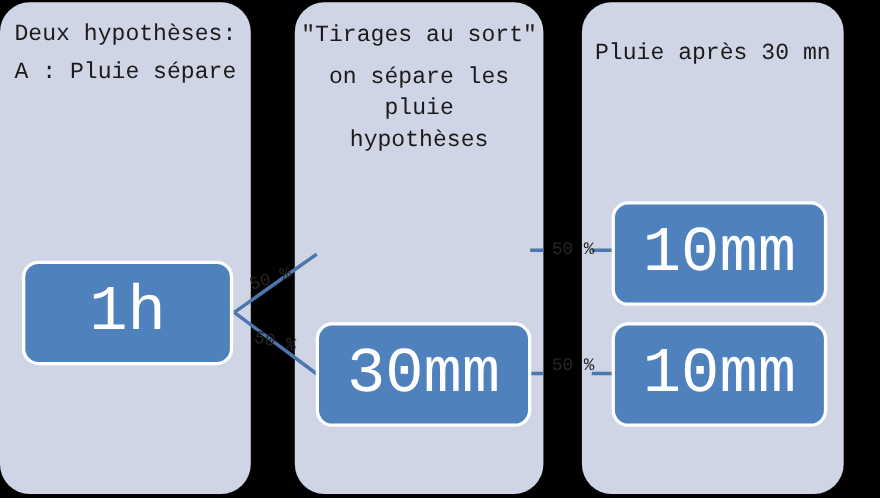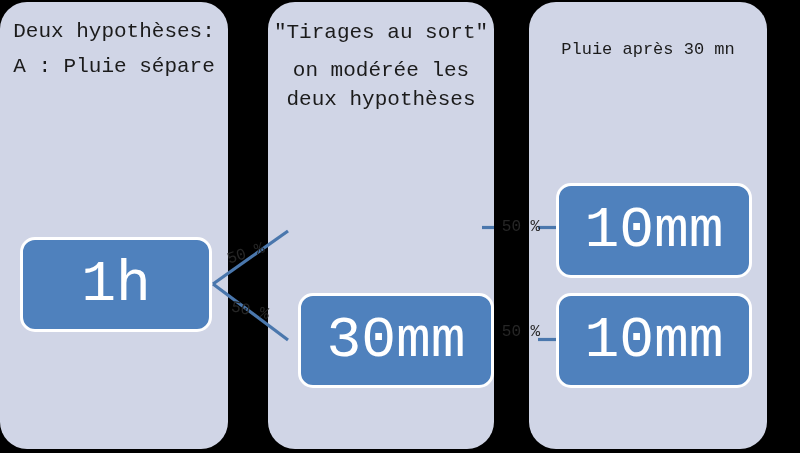--- a/index.html
+++ b/index.html
@@ -16,35 +16,35 @@
   #panel-left{left:0;width:228px;}
   #panel-middle{left:268px;width:226px;}
   #panel-right{left:529px;width:238px;}
   .panel-head{
     position:absolute;left:0;right:0;text-align:center;
     color:var(--text,#1b1b1b);
   }
   #head-left{top:14px;font-size:21px;line-height:35px;}
   #head-middle{top:18px;font-size:21px;line-height:30px;}
   #head-middle .wrapline{margin:8px auto 0;max-width:200px;line-height:29px;}
-  #head-right{top:36px;font-size:17px;line-height:28px;}
+  #head-right{top:36px;font-size:21px;line-height:28px;}
   .node{
     position:absolute;box-sizing:border-box;
     width:196px;height:95px;
     background:var(--node_fill,#4f81bd);
     border:3px solid var(--node_border,#fff);
     border-radius:15px;
     display:flex;align-items:center;justify-content:center;
     color:var(--node_text,#fff);
     font-size:58px;line-height:1;
     z-index:4;
   }
   #node-duration{left:20px;top:237px;width:192px;}
   #node-a{left:287px;top:183px;}
-  #node-b{left:298px;top:293px;}
+  #node-b{left:287px;top:293px;}
   #node-ra{left:556px;top:183px;}
   #node-rb{left:556px;top:293px;}
   .wires{position:absolute;left:0;top:0;z-index:2;pointer-events:none;}
   .wire{stroke:var(--connector,#4a77ad);stroke-width:3.2;}
   .pct{
     position:absolute;z-index:3;white-space:nowrap;
     color:var(--label_text,#262626);font-size:16px;
   }
   #pct-a{left:246px;top:254px;transform:translate(-50%,-50%) rotate(-18deg);}
   #pct-b{left:250px;top:311px;transform:translate(-50%,-50%) rotate(12deg);}
@@ -59,21 +59,21 @@
   <div class="panel" id="panel-left"></div>
   <div class="panel" id="panel-middle"></div>
   <div class="panel" id="panel-right"></div>
 
   <div class="panel-head" id="head-left" style="left:0;width:228px;">
     <div>Deux hypothèses:</div>
     <div>A : Pluie sépare</div>
   </div>
   <div class="panel-head" id="head-middle" style="left:268px;width:226px;">
     <div>"Tirages au sort"</div>
-    <div class="wrapline">on modérée les deux hypothèses</div>
+    <div class="wrapline">on sépare les pluie hypothèses</div>
   </div>
   <div class="panel-head" id="head-right" style="left:529px;width:238px;">
     <div>Pluie après 30 mn</div>
   </div>
 
   <svg class="wires" width="800" height="453" viewBox="0 0 800 453">
     <line class="wire" x1="213" y1="284" x2="288" y2="231"></line>
     <line class="wire" x1="213" y1="284" x2="288" y2="340"></line>
     <line class="wire" x1="482" y1="227.5" x2="494" y2="227.5"></line>
     <line class="wire" x1="538" y1="227.5" x2="557" y2="227.5"></line>

